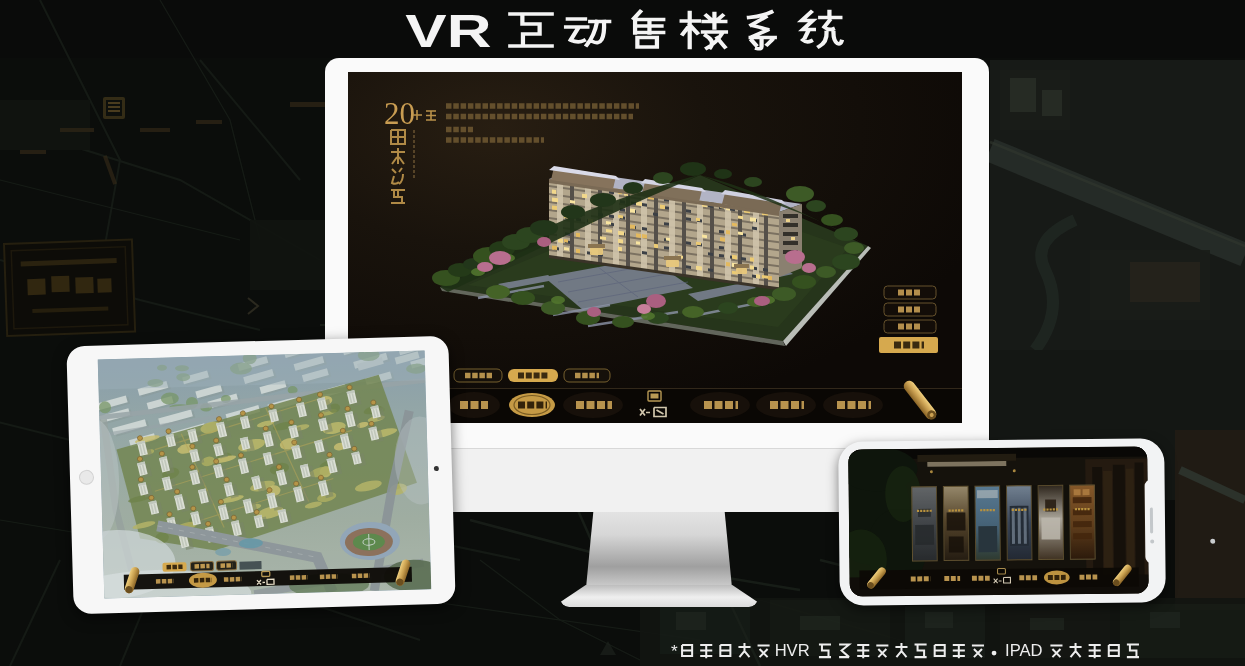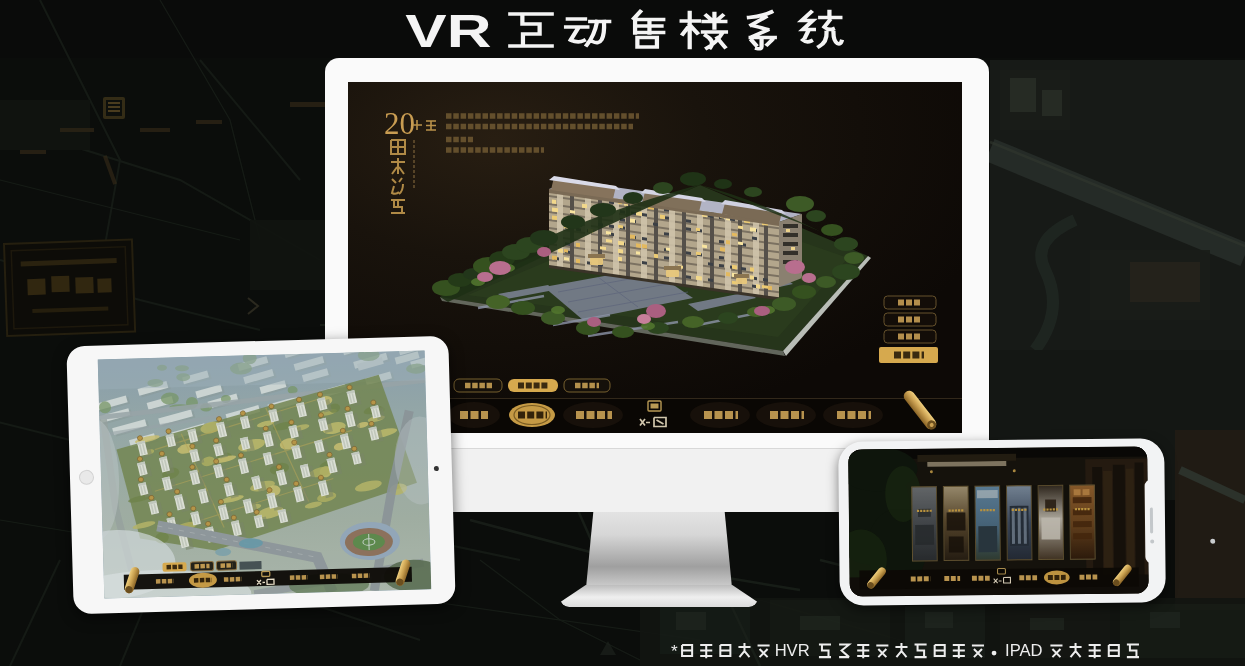--- a/index.html
+++ b/index.html
@@ -1,19 +1,19 @@
 <!DOCTYPE html>
 <html><head><meta charset="utf-8">
 <style>
 html,body{margin:0;padding:0;width:1245px;height:666px;background:#0b0d0b;overflow:hidden;font-family:"Liberation Sans",sans-serif}
 *{box-sizing:border-box}
 .abs{position:absolute}
 #bg{left:0;top:0;width:1245px;height:666px}
 #monitor{left:325px;top:58px;width:664px;height:454px;background:#fafafa;border-radius:14px}
-#mscreen{position:absolute;left:23px;top:24px;width:614px;height:351px;background:#fef9c3;overflow:hidden}
+#mscreen{position:absolute;left:23px;top:14px;width:614px;height:351px;background:#fef9c3;overflow:hidden}
 #chinline{position:absolute;left:8px;top:390px;width:648px;height:1px;background:#d8d8d8}
 #neck{left:586px;top:512px;width:146px;height:76px;background:linear-gradient(180deg,#e3e3e3 0%,#d6d6d6 30%,#9f9f9f 72%,#cfcfcf 100%);clip-path:polygon(5% 0,95% 0,100% 100%,0 100%)}
 #foot{left:560px;top:585px;width:198px;height:22px;background:linear-gradient(180deg,#bdbdbd,#efefef 55%,#dcdcdc);border-radius:14px 14px 10px 10px;clip-path:polygon(13% 0,87% 0,100% 78%,97% 100%,3% 100%,0 78%)}
 #ipad{left:70px;top:341px;width:382px;height:268px;background:#f7f7f7;border-radius:18px;transform:rotate(-1.6deg);transform-origin:50% 50%;box-shadow:0 4px 14px rgba(0,0,0,.55)}
 #ipadscreen{position:absolute;left:31px;top:14px;width:327px;height:239px;background:#8fa5ae;overflow:hidden}
 #homebtn{position:absolute;left:9px;top:124px;width:15px;height:15px;border-radius:50%;background:#e9e9e9;border:1px solid #d2d2d2}
 #ipadcam{position:absolute;right:13px;top:130px;width:5px;height:5px;border-radius:50%;background:#333}
 #phone{left:839px;top:440px;width:326px;height:164px;background:#f2f3f4;border-radius:24px;transform:rotate(-.6deg);box-shadow:0 4px 12px rgba(0,0,0,.5)}
 #phonescreen{position:absolute;left:10px;top:8px;width:299px;height:147px;background:#131009;border-radius:13px;overflow:hidden}
 #notch{position:absolute;right:7px;top:41px;width:13px;height:84px;background:#f2f3f4;border-radius:7px}

